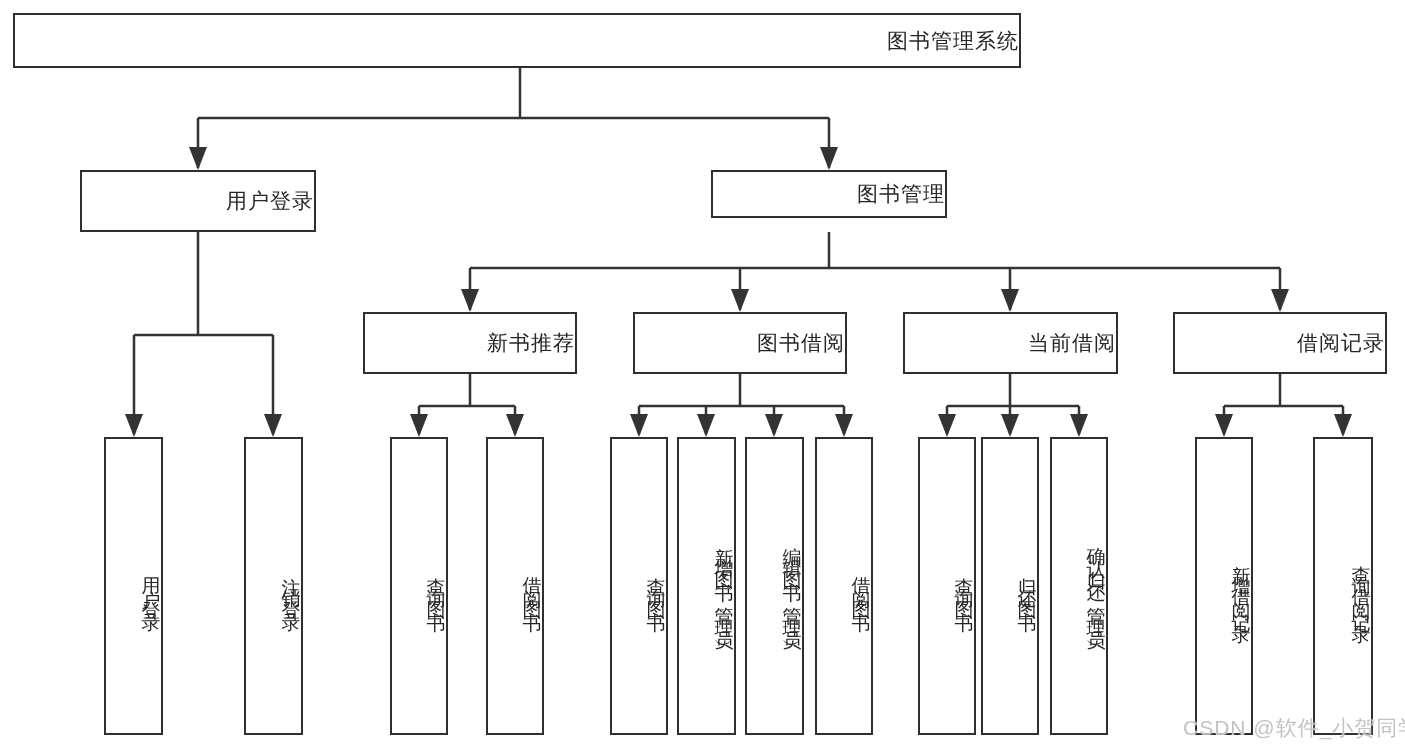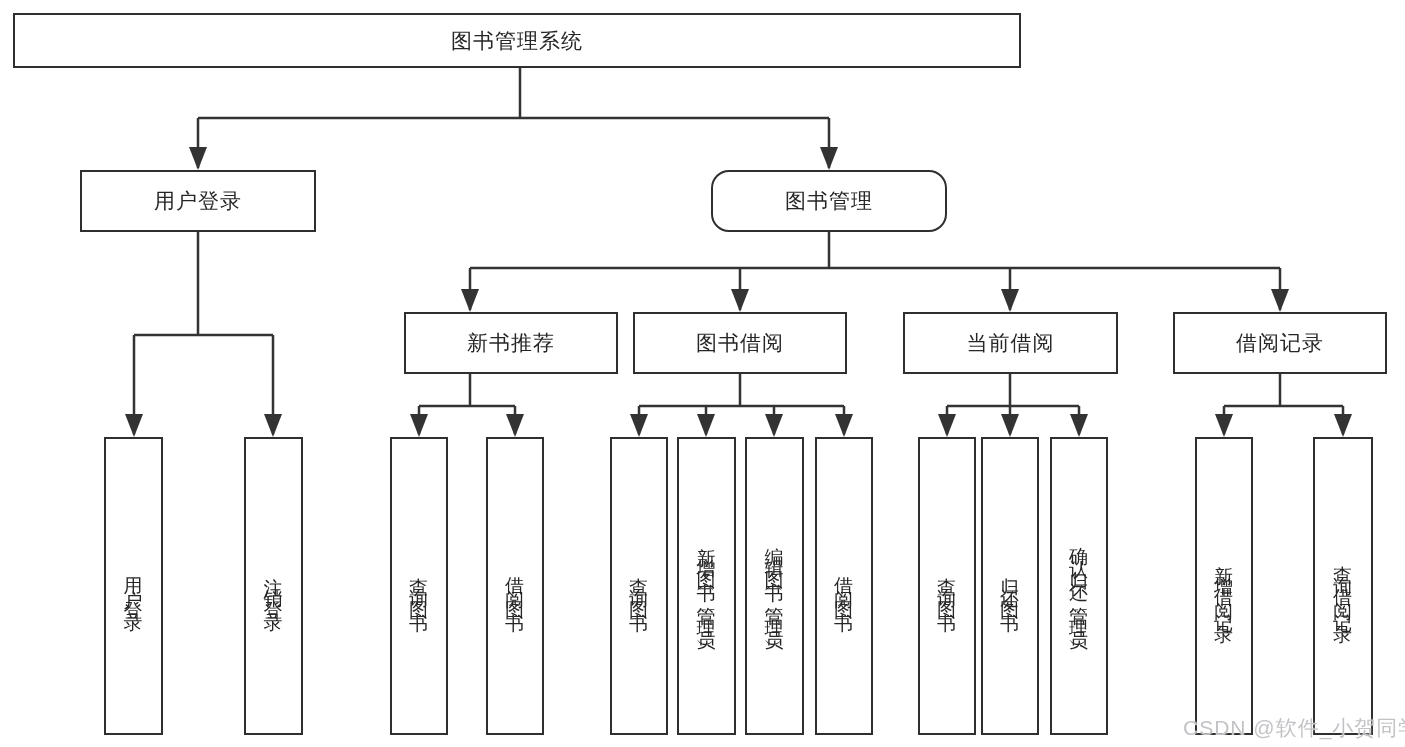--- a/index.html
+++ b/index.html
@@ -17,21 +17,21 @@
     width: 1405px; height: 747px;
     pointer-events: none;
   }
   .node {
     position: absolute;
     box-sizing: border-box;
     background: #ffffff;
     border: 2.5px solid #2f2f2f;
     display: flex;
     align-items: center;
-    justify-content: center;
+    justify-content: flex-end;
     color: #262626;
   }
   .h-node { font-size: 21px; letter-spacing: 1px; }
   .v-node span {
     writing-mode: vertical-rl;
     text-orientation: mixed;
     font-size: 19px;
     letter-spacing: 12px;
     line-height: 1;
     white-space: nowrap;
@@ -92,25 +92,25 @@
     </g>
   </svg>
 
   <div class="node h-node" style="left:13px; top:13px; width:1008px; height:55px;">
     <span>图书管理系统</span>
   </div>
 
   <div class="node h-node" style="left:80px; top:170px; width:236px; height:62px;">
     <span>用户登录</span>
   </div>
-  <div class="node h-node" style="left:711px; top:170px; width:236px; height:62px;border-radius:18px;">
+  <div class="node h-node" style="left:711px; top:170px; width:236px; height:48px;">
     <span>图书管理</span>
   </div>
 
-  <div class="node h-node" style="left:363px; top:312px; width:214px; height:62px;margin-left:41px;">
+  <div class="node h-node" style="left:363px; top:312px; width:214px; height:62px;">
     <span>新书推荐</span>
   </div>
   <div class="node h-node" style="left:903px; top:312px; width:215px; height:62px;">
     <span>当前借阅</span>
   </div>
   <div class="node h-node" style="left:633px; top:312px; width:214px; height:62px;">
     <span>图书借阅</span>
   </div>
   <div class="node h-node" style="left:1173px; top:312px; width:214px; height:62px;">
     <span>借阅记录</span>

